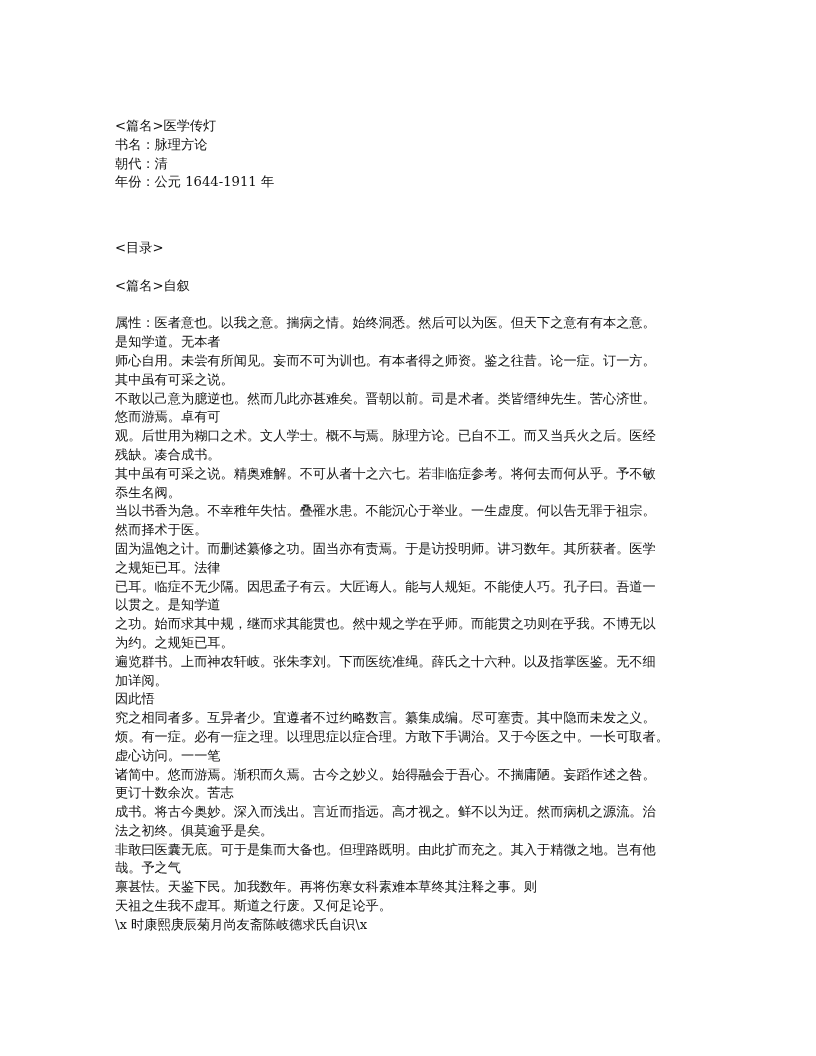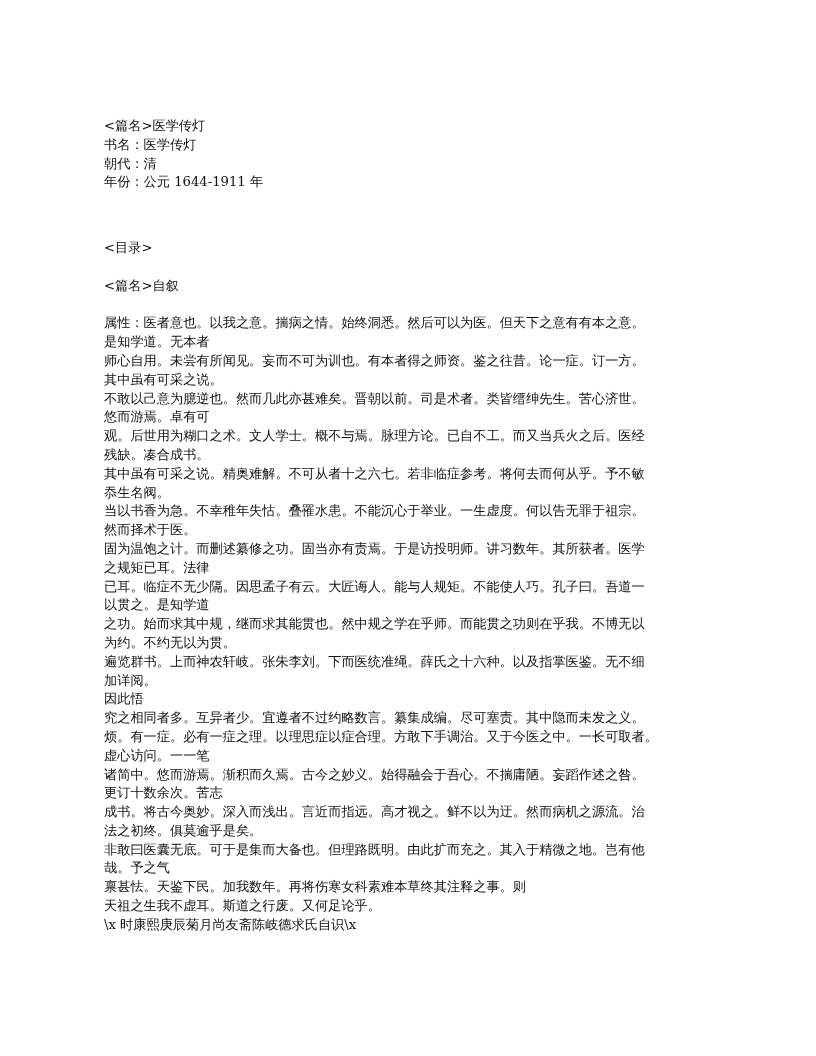--- a/index.html
+++ b/index.html
@@ -1,29 +1,29 @@
 <!DOCTYPE html>
 <html><head>
 <meta charset="utf-8">
 <style>
   html, body { margin: 0; padding: 0; background: #ffffff; }
   body { width: 816px; height: 1056px; position: relative; overflow: hidden;
          font-family: "DejaVu Serif", "Liberation Serif", serif; color: #111; }
-  .page { position: absolute; left: 104px; top: 117px; width: 600px;
+  .page { position: absolute; left: 115px; top: 117px; width: 600px;
           font-size: 13.2px; line-height: 18.8px; }
   .line { white-space: pre; display: block; height: 18.8px; }
   .gap1 { height: 47px; }
   .gap2 { height: 18.8px; }
 </style>
 </head>
 <body>
 
 <div class="page">
   <span class="line">&lt;篇名&gt;医学传灯</span>
-  <span class="line">书名：医学传灯</span>
+  <span class="line">书名：脉理方论</span>
   <span class="line">朝代：清</span>
   <span class="line">年份：公元 1644-1911 年</span>
 
   <div class="gap1"></div>
 
   <span class="line">&lt;目录&gt;</span>
   <div class="gap2"></div>
   <span class="line">&lt;篇名&gt;自叙</span>
   <div class="gap2"></div>
 
@@ -38,21 +38,21 @@
     <span class="line">残缺。凑合成书。</span>
     <span class="line">其中虽有可采之说。精奥难解。不可从者十之六七。若非临症参考。将何去而何从乎。予不敏</span>
     <span class="line">忝生名阀。</span>
     <span class="line">当以书香为急。不幸稚年失怙。叠罹水患。不能沉心于举业。一生虚度。何以告无罪于祖宗。</span>
     <span class="line">然而择术于医。</span>
     <span class="line">固为温饱之计。而删述纂修之功。固当亦有责焉。于是访投明师。讲习数年。其所获者。医学</span>
     <span class="line">之规矩已耳。法律</span>
     <span class="line">已耳。临症不无少隔。因思孟子有云。大匠诲人。能与人规矩。不能使人巧。孔子曰。吾道一</span>
     <span class="line">以贯之。是知学道</span>
     <span class="line">之功。始而求其中规，继而求其能贯也。然中规之学在乎师。而能贯之功则在乎我。不博无以</span>
-    <span class="line">为约。不约无以为贯。</span>
+    <span class="line">为约。之规矩已耳。</span>
     <span class="line">遍览群书。上而神农轩岐。张朱李刘。下而医统准绳。薛氏之十六种。以及指掌医鉴。无不细</span>
     <span class="line">加详阅。</span>
     <span class="line">因此悟</span>
     <span class="line">究之相同者多。互异者少。宜遵者不过约略数言。纂集成编。尽可塞责。其中隐而未发之义。</span>
     <span class="line">烦。有一症。必有一症之理。以理思症以症合理。方敢下手调治。又于今医之中。一长可取者。</span>
     <span class="line">虚心访问。一一笔</span>
     <span class="line">诸简中。悠而游焉。渐积而久焉。古今之妙义。始得融会于吾心。不揣庸陋。妄蹈作述之咎。</span>
     <span class="line">更订十数余次。苦志</span>
     <span class="line">成书。将古今奥妙。深入而浅出。言近而指远。高才视之。鲜不以为迂。然而病机之源流。治</span>
     <span class="line">法之初终。俱莫逾乎是矣。</span>

